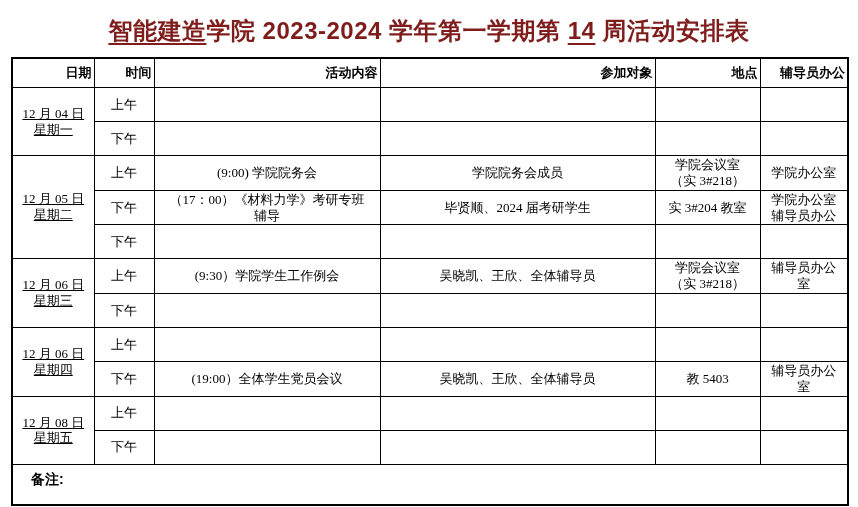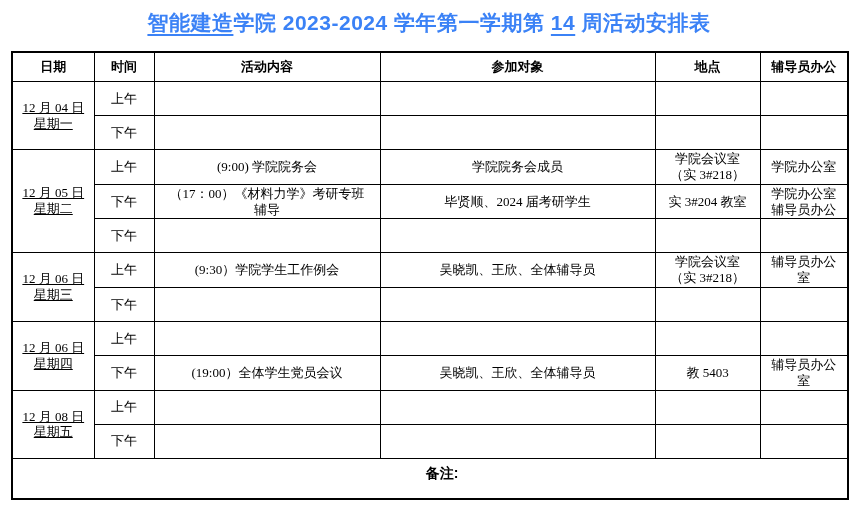--- a/index.html
+++ b/index.html
@@ -10,28 +10,28 @@
   .page {
     position: relative;
     width: 858px;
     height: 507px;
     background: #ffffff;
     color: #000000;
     overflow: hidden;
     font-family: "Liberation Serif", "DejaVu Serif", serif;
   }
   .title {
-    padding-top: 9px;
+    padding-top: 15px;
     height: 42px;
     text-align: center;
     font-family: "Liberation Sans", "DejaVu Sans", sans-serif;
     font-weight: 700;
-    font-size: 21px;
+    font-size: 24px;
     letter-spacing: 0.5px;
-    color: #3b82f6;
+    color: #7f1d1d;
   }
   .title .u {
     text-decoration: underline;
     text-underline-offset: 4px;
     text-decoration-thickness: 1.5px;
   }
   table.schedule {
     margin-left: 11px;
     width: 836px;
     border-collapse: collapse;
@@ -42,37 +42,37 @@
   table.schedule td {
     border: 1px solid #000000;
     overflow: hidden;
     padding: 1px 2px;
   }
   table.schedule th {
     height: 26px;
     font-family: "Liberation Sans", "DejaVu Sans", sans-serif;
     font-weight: 700;
     font-size: 13px;
-    text-align: center;
+    text-align: right;
     vertical-align: middle;
   }
   table.schedule td {
     font-size: 13px;
     text-align: center;
     vertical-align: middle;
     white-space: pre-line;
     line-height: 1.22;
   }
   tr.slot-row { height: 34px; }
   td.date-cell { line-height: 21px; text-decoration: underline; }
   tr.remarks-row td {
     height: 33px;
-    text-align: center;
+    text-align: left;
     vertical-align: top;
-    padding: 6px 0 0 24px;
+    padding: 6px 0 0 18px;
   }
   .remarks-label {
     font-family: "Liberation Sans", "DejaVu Sans", sans-serif;
     font-weight: 700;
     font-size: 14px;
   }
 </style>
 </head>
 <body>
 

